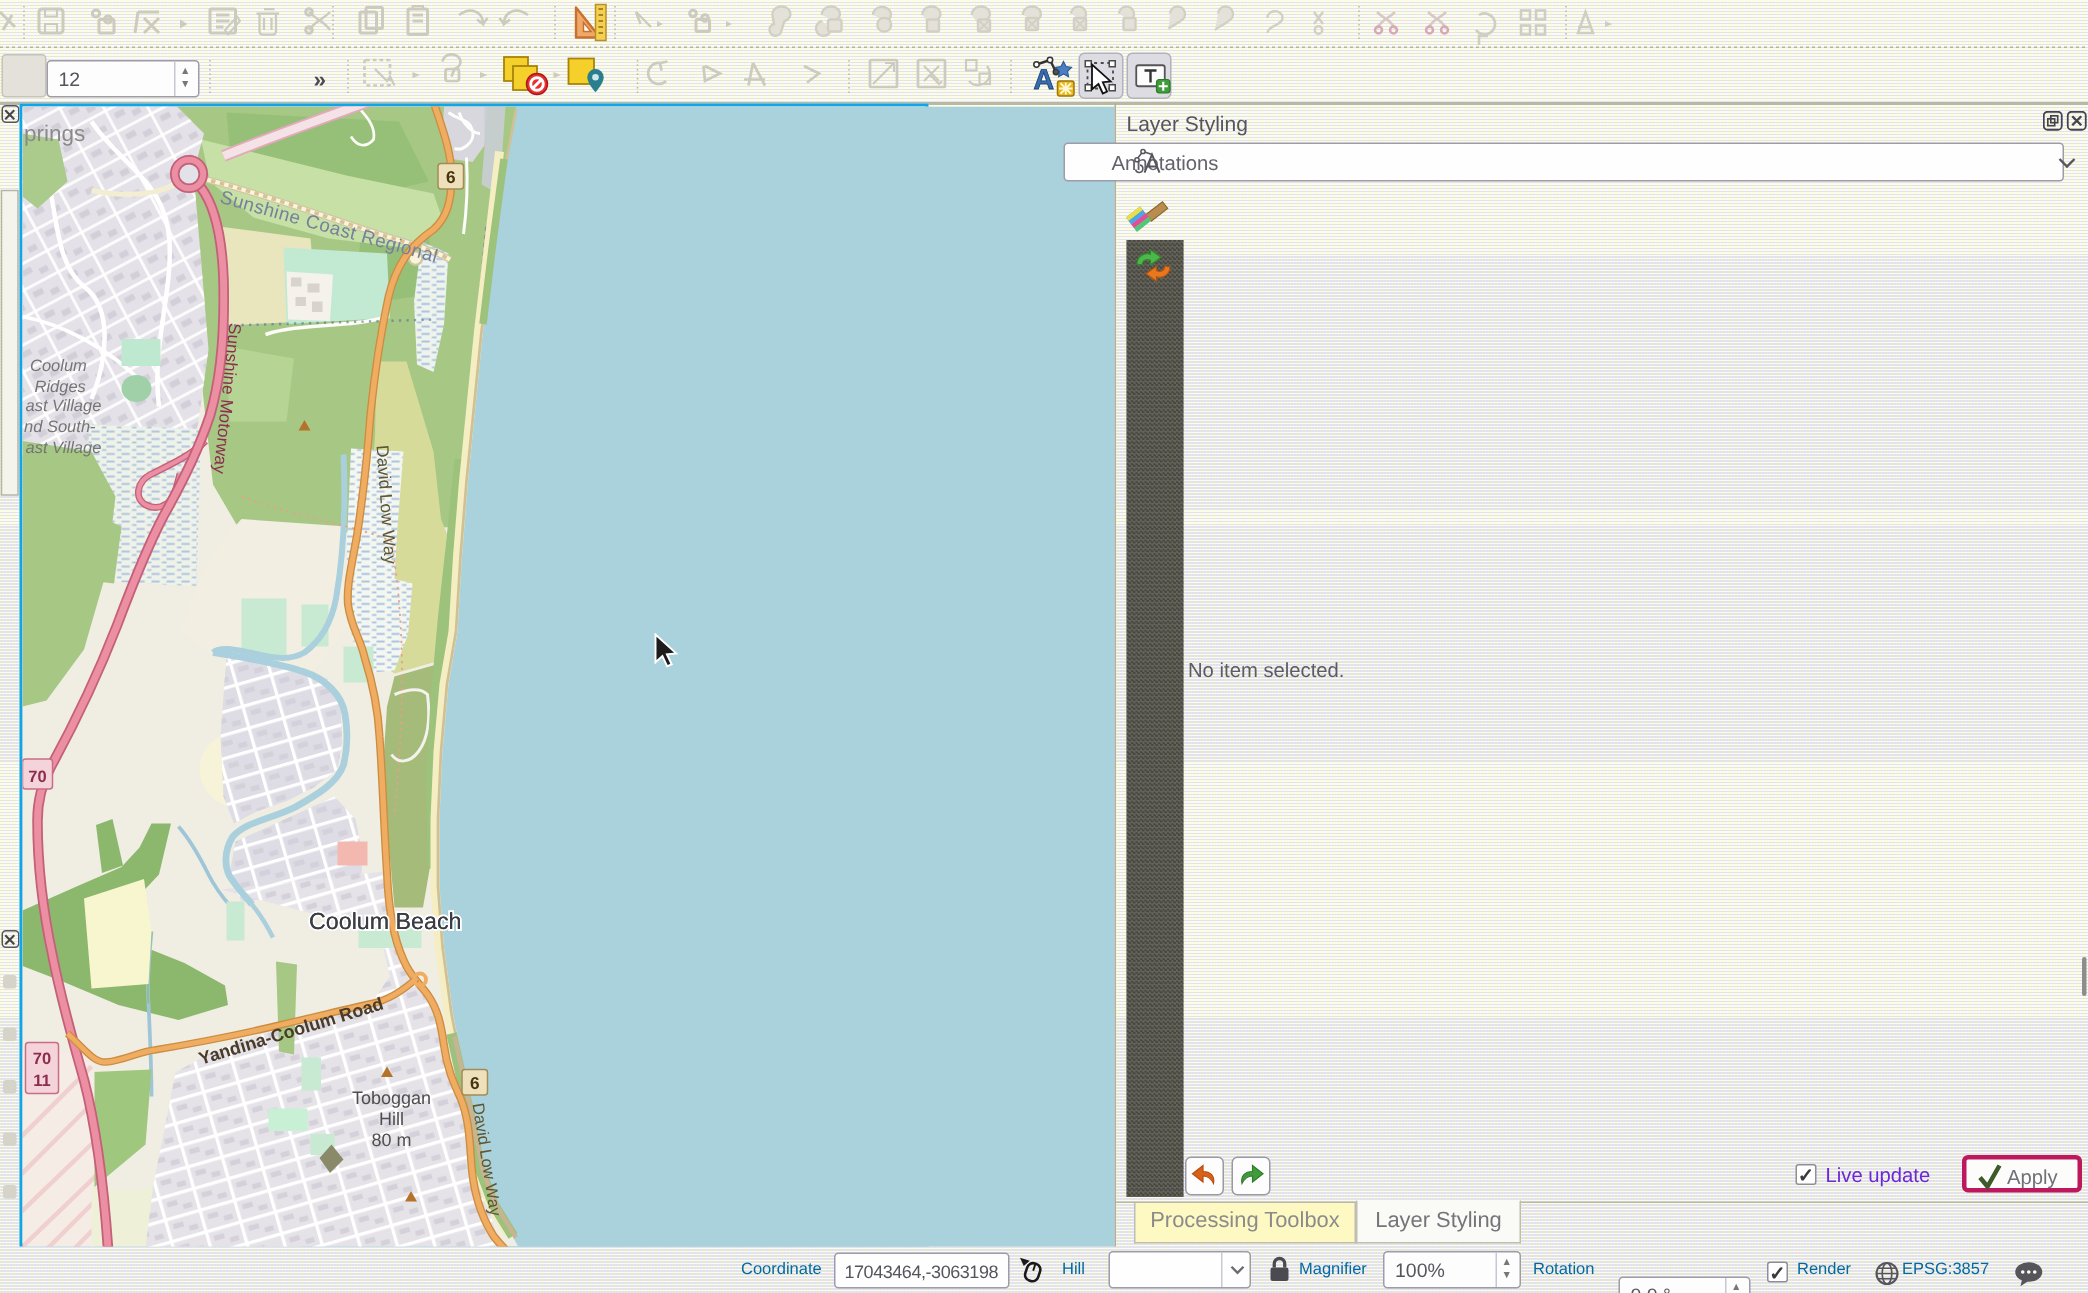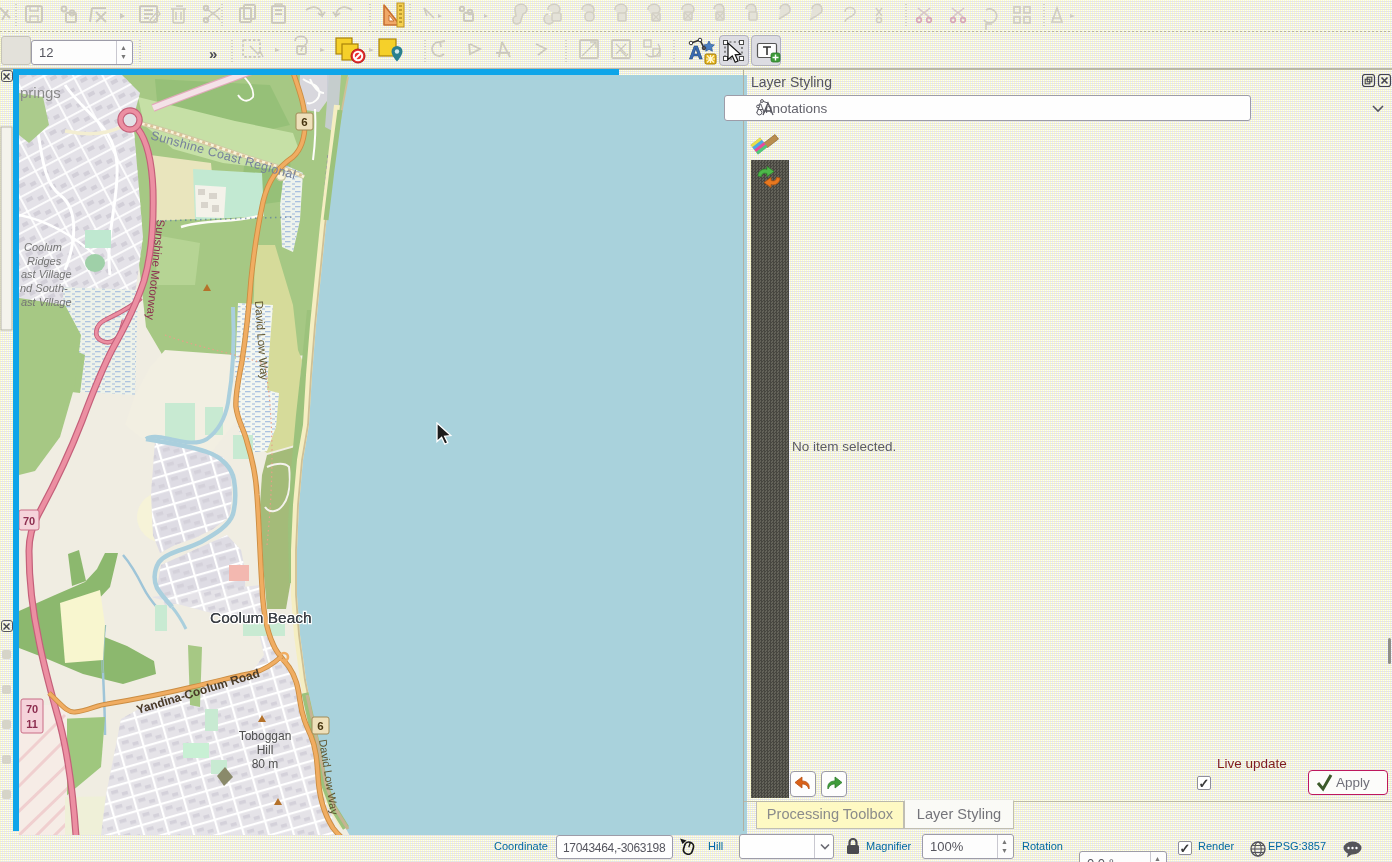--- a/index.html
+++ b/index.html
@@ -199,21 +199,21 @@
   <rect x="1" y="57" width="11" height="203" fill="#f4f3ec" stroke="#b5b4ab"></rect>
   <g fill="#d6d4c8">
     <rect x="2" y="580" width="9" height="9" rx="2"></rect>
       <rect x="2" y="615" width="9" height="9" rx="2"></rect>
     <rect x="2" y="650" width="9" height="9" rx="2"></rect>
       <rect x="2" y="685" width="9" height="9" rx="2"></rect>
     <rect x="2" y="720" width="9" height="9" rx="2"></rect>
   </g>
 </svg>
 
-<div class="abs" style="left:13px;top:69px;width:606px;height:762px;border:6px solid #0ea5e9;background:#f0ede2;">
+<div class="abs" style="left:13px;top:69px;width:606px;height:762px;border:2px solid #0ea5e9;background:#f0ede2;">
 <svg width="728" height="760" viewBox="0 0 728 760" id="mapsvg">
 <g transform="translate(-14,-70)">
 <defs>
 <pattern id="st1" width="26" height="16" patternUnits="userSpaceOnUse" patternTransform="rotate(-28)">
   <rect x="0" y="0" width="26" height="1.9" fill="#ffffff" fill-opacity="0.9"></rect>
   <rect x="0" y="0" width="1.9" height="16" fill="#ffffff" fill-opacity="0.9"></rect>
   <rect x="5" y="5" width="7" height="4" fill="#d2cfd8"></rect>
   <rect x="16" y="9" width="6" height="4" fill="#d2cfd8"></rect>
 </pattern>
 <pattern id="st2" width="24" height="15" patternUnits="userSpaceOnUse" patternTransform="rotate(-16)">
@@ -420,21 +420,21 @@
 <div class="abs" style="left:751px;top:74px;color:#55555c;font-size:14px;">Layer Styling</div>
 
 <svg class="abs" style="left:1362px;top:74px;" width="30" height="14">
   <rect x="0.5" y="0.5" width="12" height="12" rx="2.5" fill="none" stroke="#44444c" stroke-width="1.2"></rect>
   <rect x="3.2" y="5.2" width="4.6" height="4.6" fill="none" stroke="#44444c" stroke-width="1.1"></rect>
   <rect x="5.2" y="3.2" width="4.6" height="4.6" fill="none" stroke="#44444c" stroke-width="1.1"></rect>
   <rect x="16.5" y="0.5" width="12" height="12" rx="2.5" fill="none" stroke="#44444c" stroke-width="1.2"></rect>
   <path d="M19.5,3.5 L25.5,9.5 M25.5,3.5 L19.5,9.5" stroke="#44444c" stroke-width="1.6"></path>
 </svg>
 
-<div class="inputbox" style="left:724px;top:95px;width:527px;height:26px;">
+<div class="inputbox" style="left:709px;top:95px;width:667px;height:26px;">
   <span style="position:absolute;left:31px;top:5px;font-size:13.5px;color:#63636c;">Annotations</span>
 </div>
 <svg class="abs" style="left:756px;top:98px;" width="640" height="22">
   <g stroke="#55555e" fill="none" stroke-width="1.3">
     <path d="M7,17 L12,5 L17,17 M8.5,13 L15.5,13"></path>
   </g>
   <g stroke="#55555e" stroke-width="1">
     <path d="M2,8 L6,3 L12,5" fill="none"></path>
     <circle cx="2" cy="8.5" r="1.4" fill="#fdfdfd"></circle>
     <circle cx="6" cy="3" r="1.4" fill="#fdfdfd"></circle>
@@ -463,22 +463,22 @@
 <div class="lbl" style="left:792px;top:439px;color:#5c5c64;font-size:13.5px;">No item selected.</div>
 
 <div class="tbtn" style="left:790px;top:771px;"></div>
 <div class="tbtn" style="left:821px;top:771px;"></div>
 <svg class="abs" style="left:790px;top:771px;" width="60" height="26">
   <path d="M12,6 L12,10 C17,10 20,13 19,18 C17,14 15,13 12,13 L12,17 L5,11.5 Z" fill="#d86018" stroke="#b84e10" stroke-width="0.8"></path>
   <path d="M45,6 L45,10 C40,10 37,13 38,18 C40,14 42,13 45,13 L45,17 L52,11.5 Z" fill="#3f9c3a" stroke="#2f7c2c" stroke-width="0.8"></path>
 </svg>
 
 <div class="chk" style="left:1197px;top:776px;">✓</div>
-<div class="lbl" style="left:1217px;top:756px;color:#7f1d1d;font-size:13.5px;text-align:right;">Live update</div>
-<div class="abs" style="left:1308px;top:770px;width:80px;height:25px;border:1px solid #be185d;border-radius:4px;background:#fcfcfa;">
+<div class="lbl" style="left:1217px;top:776px;color:#6d28d9;font-size:13.5px;text-align:right;">Live update</div>
+<div class="abs" style="left:1308px;top:770px;width:80px;height:25px;border:3px solid #be185d;border-radius:4px;background:#fcfcfa;">
   <svg width="20" height="20" style="position:absolute;left:6px;top:2px;">
       <path d="M3,10 L8,16 L16,2" fill="none" stroke="#3c5a2a" stroke-width="3"></path>
     </svg>
   <span style="position:absolute;left:27px;top:4px;font-size:13.5px;color:#70707a;">Apply</span>
 </div>
 
 <div class="abs" style="left:1388px;top:638px;width:3px;height:26px;background:#8f8e86;border-radius:2px;"></div>
 
 <div class="abs" style="left:744px;top:801px;width:648px;height:1px;background:#b9b8ac;"></div>
 <div class="abs" style="left:756px;top:802px;width:148px;height:27px;background:#fef9c3;border:1px solid #c0beb2;border-top:none;color:#8b8b8b;font-size:14.6px;text-align:center;line-height:25px;">Processing Toolbox</div>

